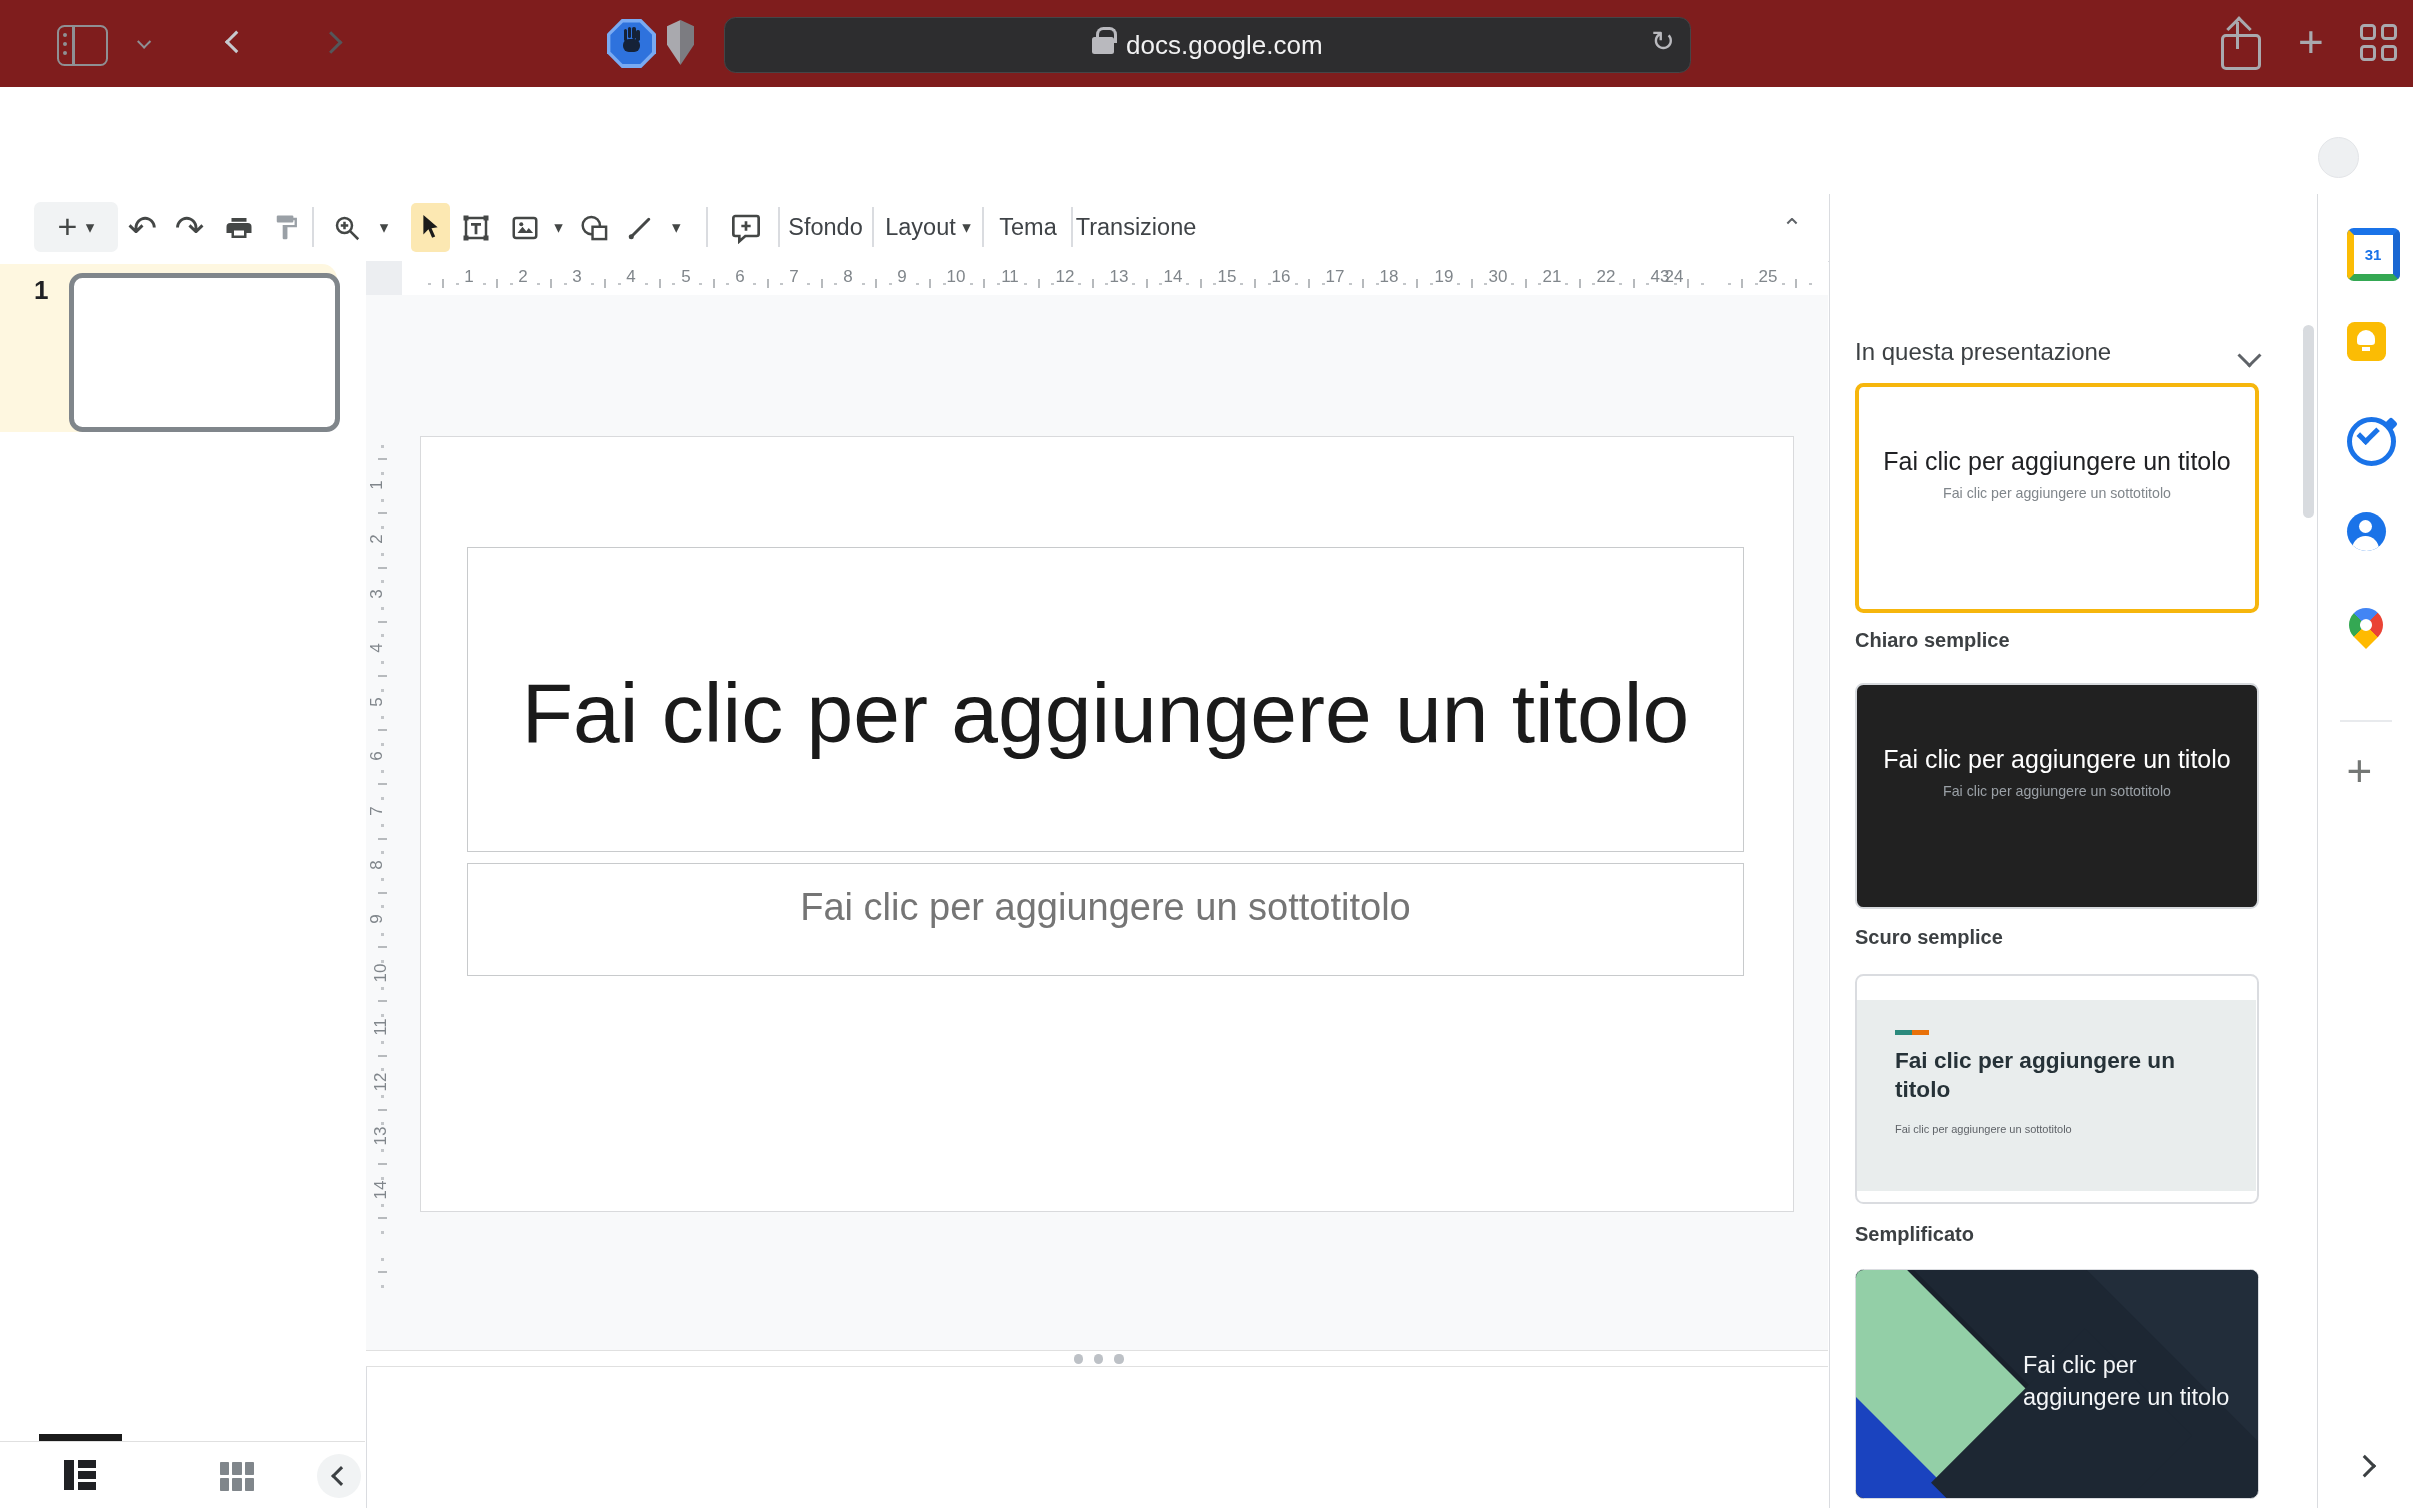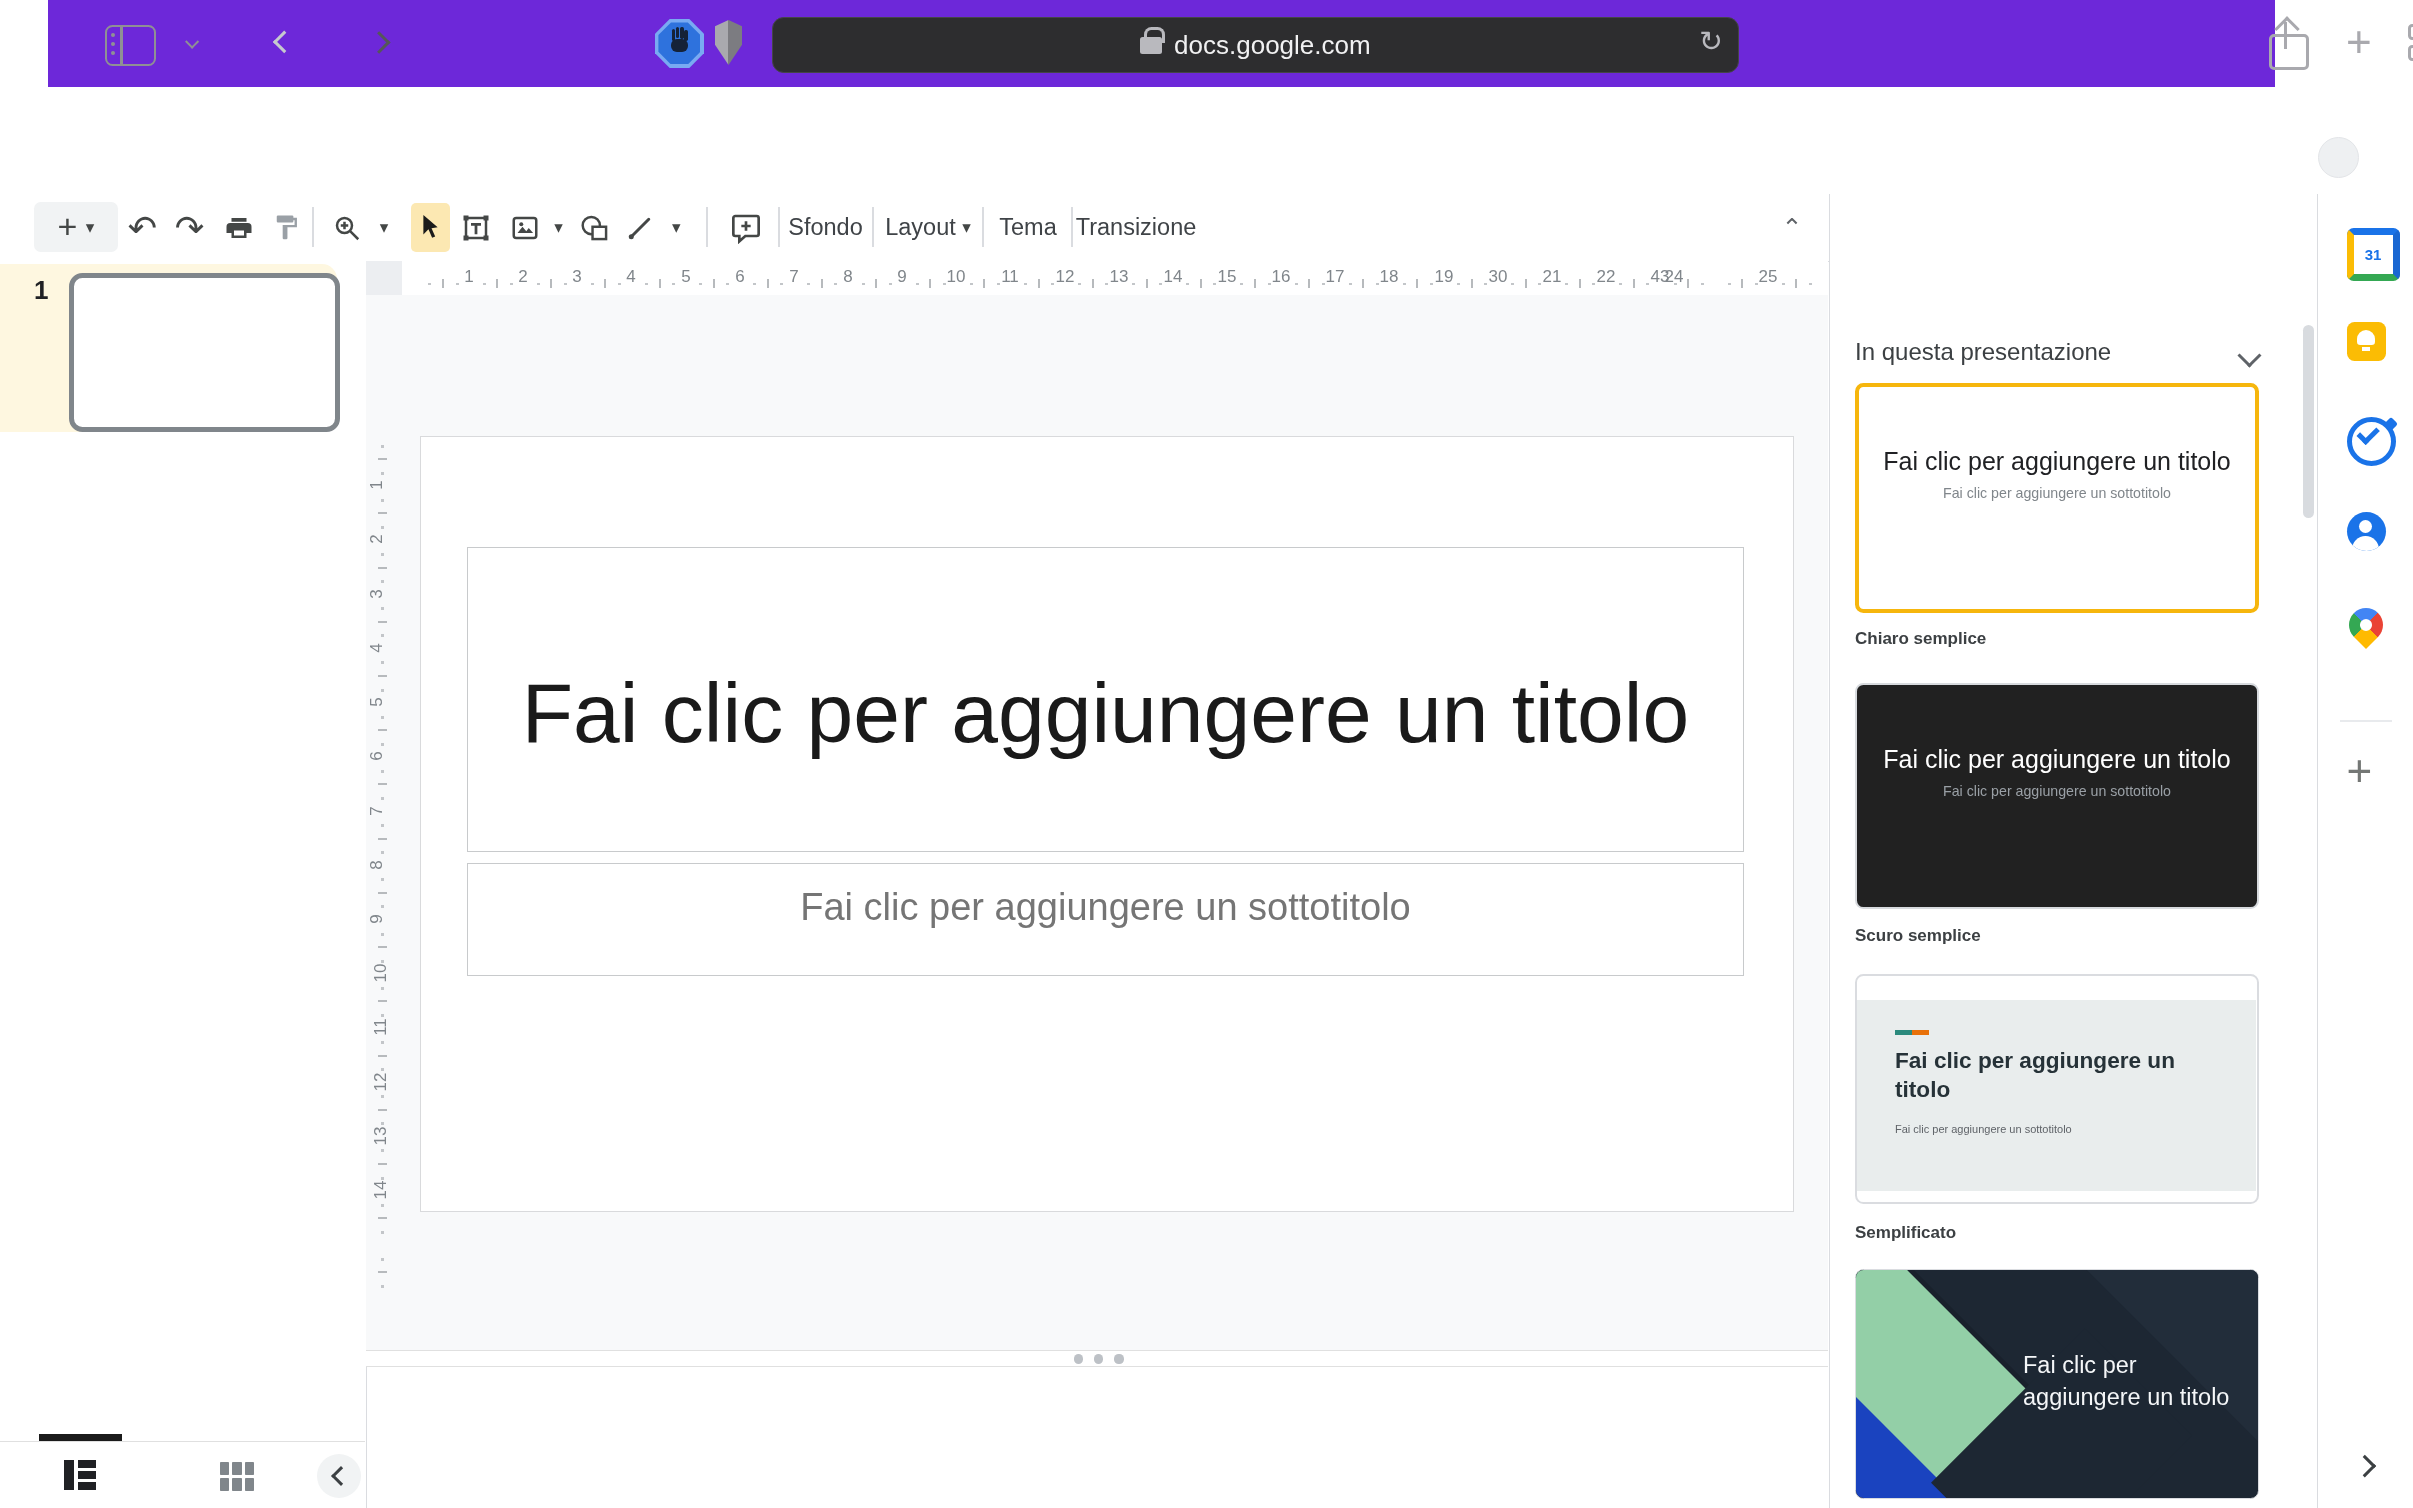--- a/index.html
+++ b/index.html
@@ -2,21 +2,21 @@
 <html style="font-size:13.4px"><head>
 <meta charset="utf-8">
 <style>
   html,body{margin:0;padding:0;width:2413px;height:1508px;background:#fff;
     font-family:"Liberation Sans","DejaVu Sans",sans-serif;-webkit-font-smoothing:antialiased;}
   .screen{position:relative;width:2413px;height:1508px;overflow:hidden;}
   .abs{position:absolute;}
   i,em{font-style:normal;}
 
   
-  .chrome{position:absolute;left:0;top:0;width:2227px;height:87px;background:#6d28d9;border-bottom:0.8px solid #3a3a3c;margin-left:48px;}
+  .chrome{position:absolute;left:0;top:0;width:2413px;height:87px;background:#7f1d1d;border-bottom:0.8px solid #3a3a3c;}
   .sidebar-btn{left:57px;top:25px;width:47px;height:37px;border:2.5px solid #8f9094;border-radius:7.5px;}
   .sidebar-btn .col{position:absolute;left:13.4px;top:0;bottom:0;width:2.5px;background:#8f9094;}
   .sidebar-btn .d{position:absolute;left:4.2px;width:4.2px;height:4.2px;border-radius:50%;background:#8f9094;}
   .chev{width:13.4px;height:13.4px;border-left:3.4px solid #c6c9ce;border-bottom:3.4px solid #c6c9ce;transform:rotate(45deg);}
   .chev.fwd{transform:rotate(225deg);border-color:#55565a;}
   .chev.mini{width:7.5px;height:7.5px;border-width:2.5px;transform:rotate(-45deg);border-color:#8f9094;}
   .octagon{left:607px;top:19px;width:49px;height:49px;background:#79aaf2;clip-path:polygon(30% 0,70% 0,100% 30%,100% 70%,70% 100%,30% 100%,0 70%,0 30%);}
   .octagon .inner{position:absolute;left:3.4px;top:3.4px;width:42px;height:42px;background:#2e72dd;clip-path:polygon(30% 0,70% 0,100% 30%,100% 70%,70% 100%,30% 100%,0 70%,0 30%);}
   .hand{position:absolute;left:16px;top:10px;width:17px;height:25px;}
   .hand .palm{position:absolute;left:0;bottom:1.7px;width:17px;height:13.4px;background:#152238;border-radius:5.9px;}
@@ -121,21 +121,21 @@
   .tp-section{position:absolute;left:25px;top:144px;font-size:24px;color:#3c4043;}
   .tp-chevron{position:absolute;left:411px;top:153px;width:14.2px;height:14.2px;border-left:3.4px solid #5f6368;border-bottom:3.4px solid #5f6368;transform:rotate(-45deg);}
   .tp-scrollbar{position:absolute;left:473px;top:131px;width:11px;height:193px;background:#d8dbdf;border-radius:5.9px;}
   .card{position:absolute;left:25px;width:404px;border-radius:8.4px;box-sizing:border-box;}
   .card .ct{font-size:25px;line-height:1.25;color:#202124;text-align:center;}
   .card .cs{font-size:14.2px;color:#80868b;text-align:center;margin-top:8.4px;}
   .card.c1{top:189px;height:230px;background:#fff;border:4.2px solid #f6b60d;display:flex;flex-direction:column;justify-content:center;align-items:center;padding-bottom:49px;}
   .card.c2{top:489px;height:226px;background:#212121;border:2.5px solid #d7dade;display:flex;flex-direction:column;justify-content:center;align-items:center;padding-bottom:49px;}
   .card.c2 .ct{color:#fff;}.card.c2 .cs{color:#9aa0a6;}
   .card .ctw{width:352px;}
-  .clabel{position:absolute;left:25px;font-size:17px;font-weight:700;color:#3c4043;}
+  .clabel{position:absolute;left:25px;font-size:20px;font-weight:700;color:#3c4043;}
   .card.c3{top:780px;height:230px;background:#fff;border:2.5px solid #dadce0;overflow:hidden;}
   .c3-gray{position:absolute;left:0;top:23.5px;width:399px;height:191px;background:#e9eded;}
   .c3-dash{position:absolute;left:38px;top:54px;width:34px;height:5px;background:#2b8a7d;}
   .c3-dash:after{content:"";position:absolute;left:17px;top:0;width:17px;height:5px;background:#e8710a;}
   .c3-title{position:absolute;left:38px;top:70px;width:302px;font-size:22.6px;font-weight:700;line-height:1.3;color:#263238;}
   .c3-sub{position:absolute;left:38px;top:147px;font-size:11px;color:#5f6368;}
   .card.c4{top:1075px;height:230px;background:#1d2733;overflow:hidden;border:0.8px solid #dadce0;}
   .c4 .stripe1{position:absolute;left:-159px;top:34px;width:436px;height:159px;background:#19212c;transform:rotate(45deg);}
   .c4 .blue{position:absolute;left:-126px;top:-126px;width:151px;height:436px;background:#1a43bf;transform:rotate(-45deg);}
   .c4 .green{position:absolute;left:-17px;top:-134px;width:126px;height:436px;background:#93cfa7;transform:rotate(-45deg);}

